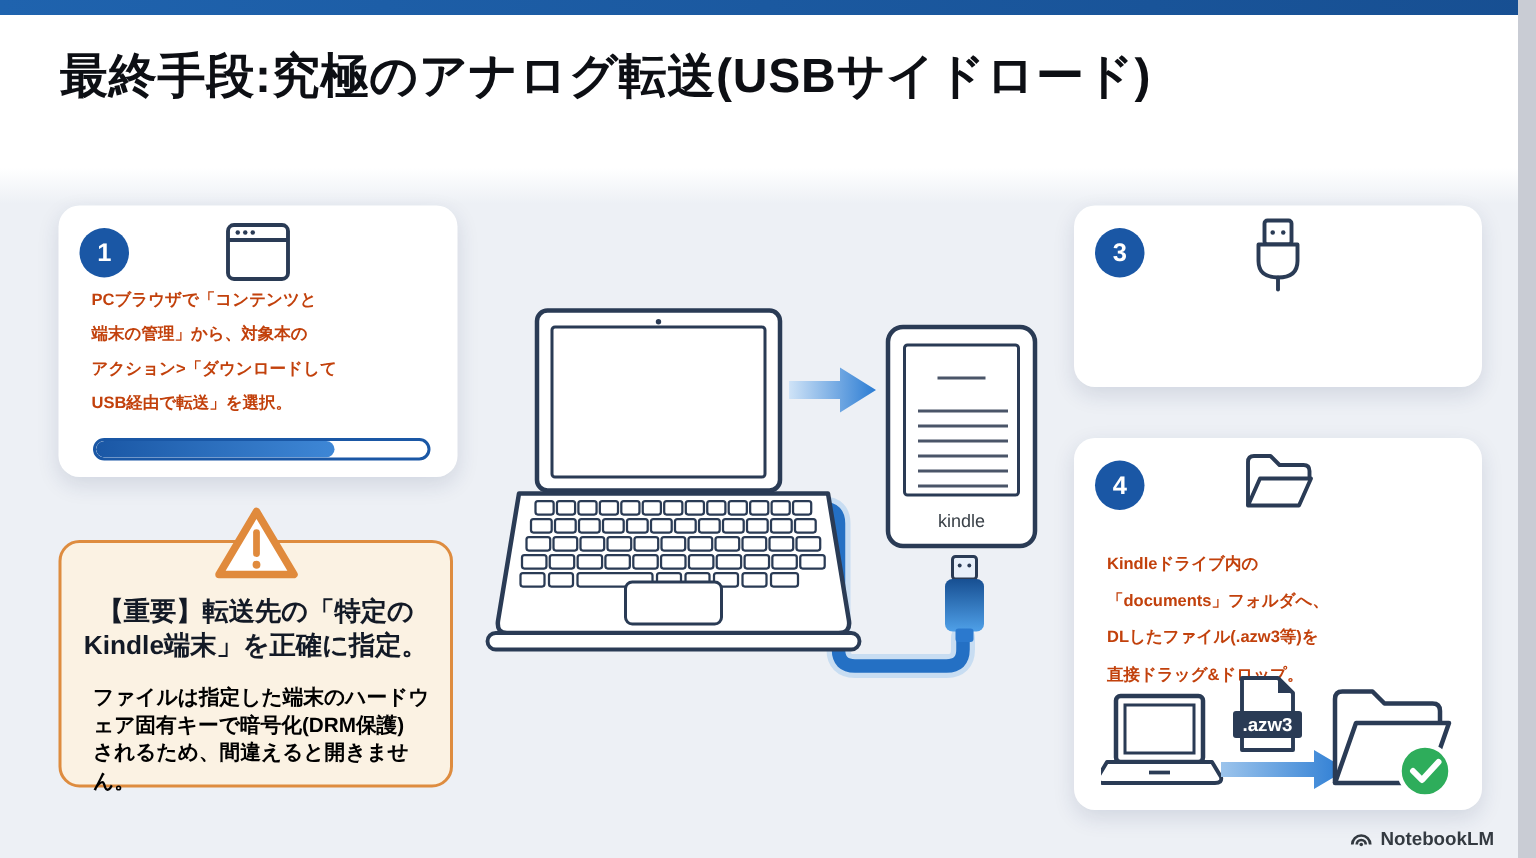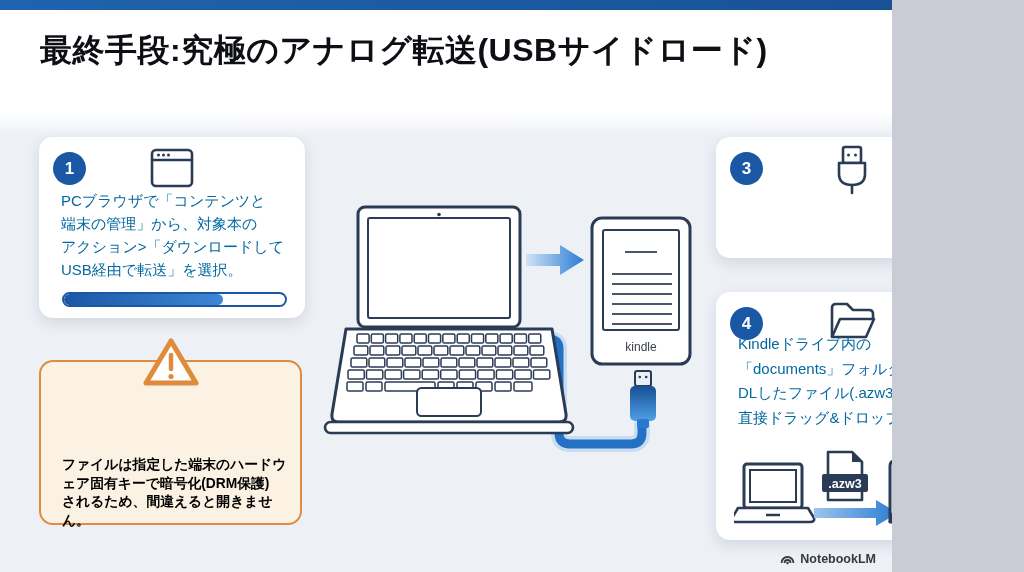--- a/index.html
+++ b/index.html
@@ -1,42 +1,42 @@
 <!DOCTYPE html>
 <html><head>
 <meta charset="utf-8">
 <style>
   html,body{margin:0;padding:0;background:#c9ccd4;}
   *{box-sizing:border-box;}
   .slide{
-    position:relative;width:892px;height:572px;overflow:hidden;
+    position:relative;width:1012px;height:572px;overflow:hidden;
     font-family:"Liberation Sans","DejaVu Sans",sans-serif;
     background:linear-gradient(180deg,#ffffff 0px,#ffffff 112px,#edf0f5 136px,#edf0f5 100%);
     padding-left:42px;
   }
   .topbar{position:absolute;left:0;top:0;width:1024px;height:10px;
     background:linear-gradient(90deg,#1f63ae,#174f92);}
   .page-title{position:absolute;left:40px;top:30px;margin:0;width:950px;
     font-size:32px;font-weight:800;color:#0d0f14;letter-spacing:.5px;line-height:40px;}
   .page-subtitle{position:absolute;left:40px;top:84px;margin:0;width:950px;
     font-size:17.5px;font-weight:700;color:#24262b;line-height:24px;}
   .card{position:absolute;background:#ffffff;border-radius:14px;
     box-shadow:0 5px 14px rgba(30,50,90,.13);}
   .card-step1{left:39px;top:137px;width:266px;height:181px;}
   .card-step3{left:716px;top:137px;width:272px;height:121px;}
   .card-step4{left:716px;top:292px;width:272px;height:248px;}
   .badge{position:absolute;left:14px;top:15px;width:33px;height:33px;border-radius:50%;
     background:#1a57a5;color:#ffffff;font-size:17px;font-weight:800;
     display:flex;align-items:center;justify-content:center;}
   .card-icon{position:absolute;left:50%;transform:translateX(-50%);}
   .step-text{position:absolute;left:22px;white-space:pre-line;
-    font-size:15px;font-weight:400;color:#0369a1;line-height:23px;}
+    font-size:11px;font-weight:700;color:#c2410c;line-height:23px;}
   .card-step1 .step-text{top:52px;}
   .card-step3 .step-text{top:60px;}
-  .card-step4 .step-text{top:40px;line-height:24.5px;}
+  .card-step4 .step-text{top:72px;line-height:24.5px;}
   .progress{position:absolute;left:23px;top:155px;width:225px;height:15px;
     border:2px solid #1a57a5;border-radius:9px;background:#ffffff;overflow:hidden;}
   .progress-fill{height:100%;border-radius:7px;
     background:linear-gradient(90deg,#1a57a5,#3e87d6);}
   .warning-card{position:absolute;left:39px;top:360px;width:263px;height:165px;
     background:#fbf2e3;border:2.5px solid #de8c3f;border-radius:14px;}
   .warning-icon{position:absolute;left:50%;top:-26px;transform:translateX(-50%);}
   .warning-title{position:absolute;left:0;top:34px;width:100%;text-align:center;
     white-space:pre-line;font-size:17.5px;font-weight:800;color:#131a26;line-height:23px;}
   .warning-body{position:absolute;left:21px;top:94px;white-space:pre-line;
@@ -72,20 +72,22 @@
       <div class="progress-fill" style="width: 72%;"></div>
     </div>
   </section>
 
   <section class="warning-card">
     <svg class="warning-icon" width="58" height="52" viewBox="0 0 58 52">
       <polygon points="29,5 54,47 4,47" fill="#fff" stroke="#e08a3c" stroke-width="5" stroke-linejoin="round"></polygon>
       <line x1="29" y1="19" x2="29" y2="33" stroke="#e08a3c" stroke-width="4.5" stroke-linecap="round"></line>
       <circle cx="29" cy="40.5" r="2.6" fill="#e08a3c"></circle>
     </svg>
+    <div class="warning-title">【重要】転送先の「特定の
+Kindle端末」を正確に指定。</div>
     <div class="warning-body">ファイルは指定した端末のハードウ
 ェア固有キーで暗号化(DRM保護)
 されるため、間違えると開きません。</div>
   </section>
 
   <svg class="center-illo" viewBox="0 0 390 325">
     <defs>
       <linearGradient id="arrowG" x1="0" y1="0" x2="1" y2="0">
         <stop offset="0" stop-color="#cfe3f7"></stop>
         <stop offset="1" stop-color="#2b7cd3"></stop>

